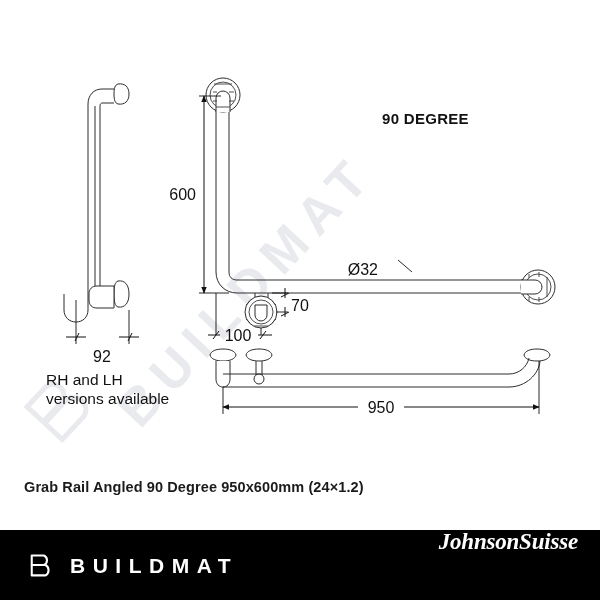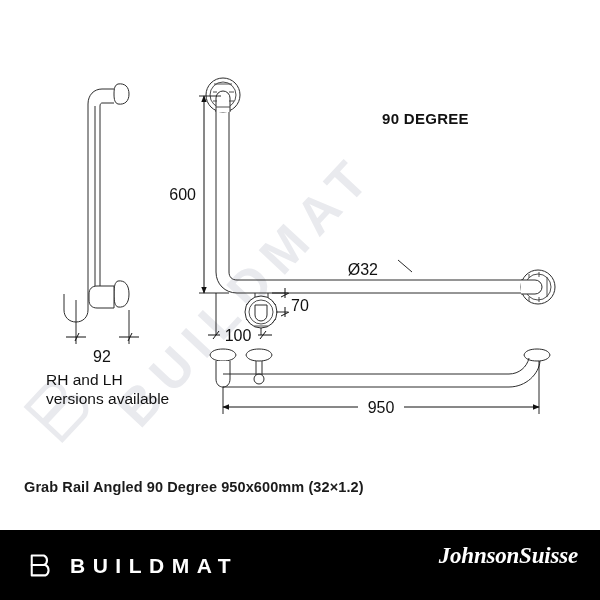--- a/index.html
+++ b/index.html
@@ -89,21 +89,21 @@
     font-weight: bold;
     letter-spacing: 7.5px;
     line-height: 1;
   }
   #brand-right {
     position: absolute;
     right: 22px;
     top: 0;
     height: 50px;
     display: flex;
-    align-items: center;
+    align-items: flex-start;
   }
   #brand-right-text {
     color: #ffffff;
     font-family: "Liberation Serif", serif;
     font-size: 23px;
     font-weight: bold;
     font-style: italic;
     letter-spacing: -0.2px;
     line-height: 1;
   }
@@ -283,21 +283,21 @@
           <path class="dimline" d="M223,407 h316" marker-start="url(#arrStart)" marker-end="url(#arrEnd)"></path>
           <rect x="358" y="396" width="46" height="22" fill="#ffffff"></rect>
           <text class="dimtext" x="381" y="413" text-anchor="middle">950</text>
         </g>
       </g>
 
     </svg>
   </div>
 
   <div id="caption-bar">
-    <div id="caption-text">Grab Rail Angled 90 Degree 950x600mm (32×1.2)</div>
+    <div id="caption-text">Grab Rail Angled 90 Degree 950x600mm (24×1.2)</div>
   </div>
 
   <div id="footer-bar">
 
     <div id="brand-left">
       <svg id="brand-mark" viewBox="0 0 34 30">
         <path d="M4,4 h14 a6,6 0 0 1 0,11 h-14 z" fill="none" stroke="#ffffff" stroke-width="2.4" stroke-linejoin="round"></path>
         <path d="M4,15 h16 a7,7 0 0 1 0,12 h-16 z" fill="none" stroke="#ffffff" stroke-width="2.4" stroke-linejoin="round"></path>
       </svg>
       <div id="brand-wordmark">BUILDMAT</div>

